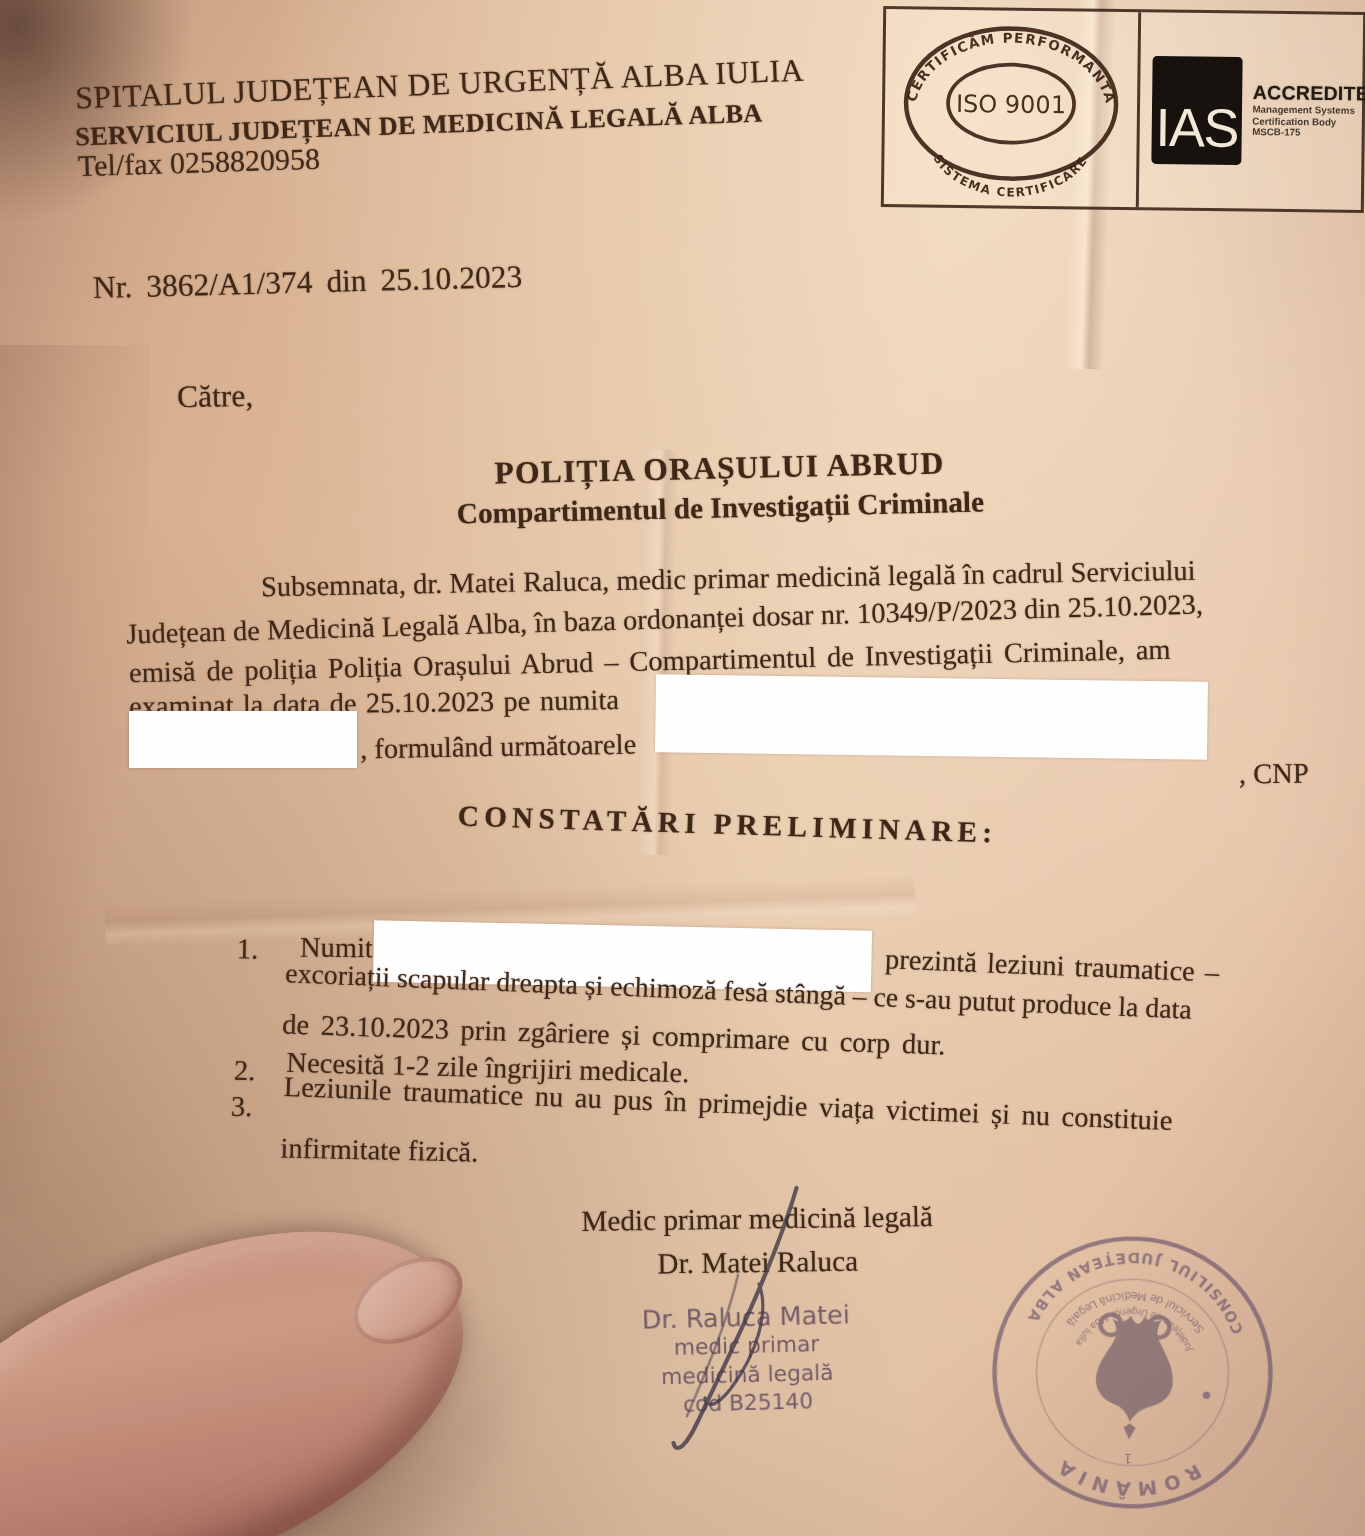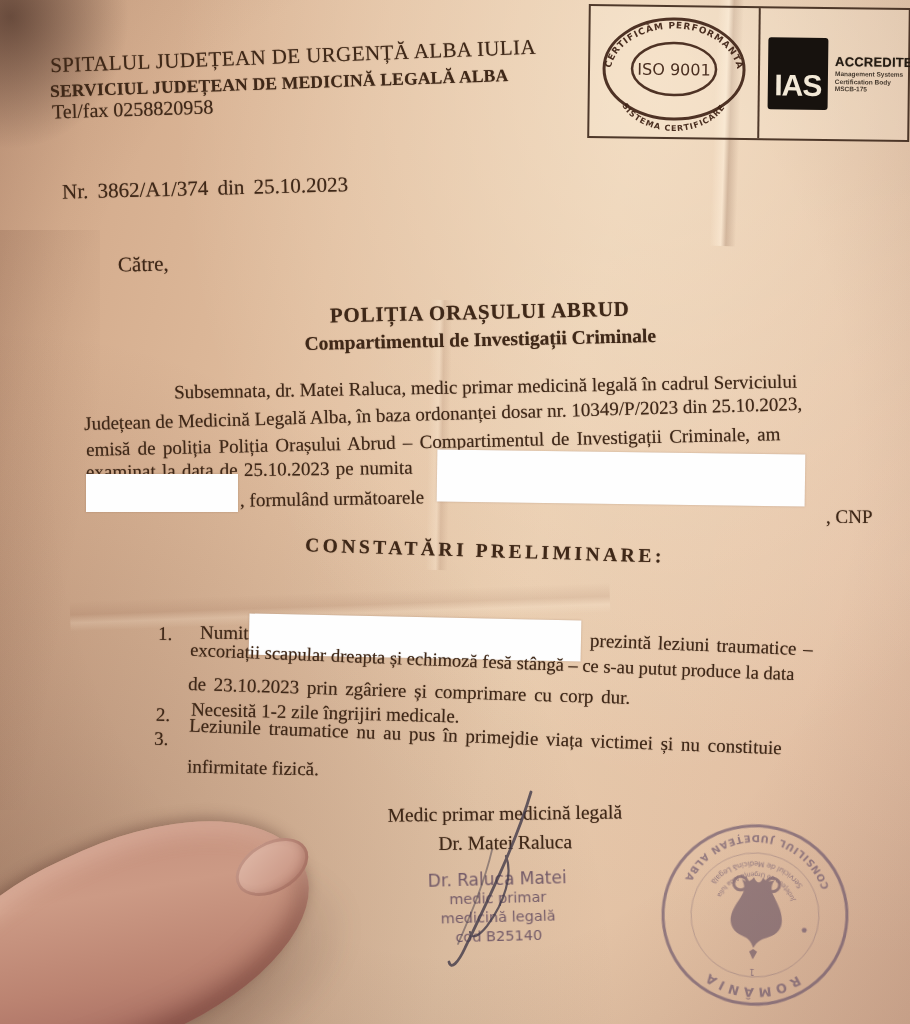--- a/index.html
+++ b/index.html
@@ -26,21 +26,21 @@
   .shade-left{left:-50px;top:230px;width:150px;height:580px;
     background:linear-gradient(100deg,rgba(90,50,35,0.20),transparent 72%);}
   .corner-dark{left:-40px;top:-40px;width:170px;height:190px;
     background:radial-gradient(ellipse at 30% 30%,rgba(40,20,15,0.55),transparent 70%);}
   
   .certbox{left:588px;top:6px;width:318px;height:130px;border:2px solid rgba(55,33,20,0.88);
     display:flex;transform:rotate(0.7deg);background:rgba(255,246,228,0.22);}
   .cert-left{width:168px;height:100%;}
   .cert-right{flex:1;border-left:2px solid rgba(55,33,20,0.88);display:flex;align-items:center;gap:7px;padding:6px 4px 6px 8px;box-sizing:border-box;}
   .ias-black{width:60px;height:72px;background:#17120e;border-radius:3px;display:flex;align-items:center;justify-content:center;flex:none;}
-  .ias-black span{color:#f2e8d6;font-family:"Liberation Sans",sans-serif;font-weight:bold;font-size:30px;letter-spacing:-1px;margin-top:24px;}
+  .ias-black span{color:#f2e8d6;font-family:"Liberation Sans",sans-serif;font-weight:normal;font-size:36px;letter-spacing:-1px;margin-top:24px;}
   .ias-text{font-family:"Liberation Sans",sans-serif;color:#241b12;line-height:1.15;}
   .ias-text .acc{font-weight:bold;font-size:13px;letter-spacing:0.2px;text-shadow:0 0 1px rgba(36,27,18,0.5);}
   .ias-text .tiny{font-size:6.5px;font-weight:bold;opacity:0.85;}
   
   .docstamp{left:383px;top:870px;width:230px;text-align:center;transform:rotate(-1.5deg);
     font-family:"DejaVu Sans",sans-serif;color:#6a5263;filter:blur(0.35px);opacity:0.92;line-height:19px;white-space:nowrap;}
   .docstamp .dl1{font-size:17px;}
   .docstamp .dl{font-size:14.5px;}
   
   svg text{font-family:"DejaVu Sans",sans-serif;}

